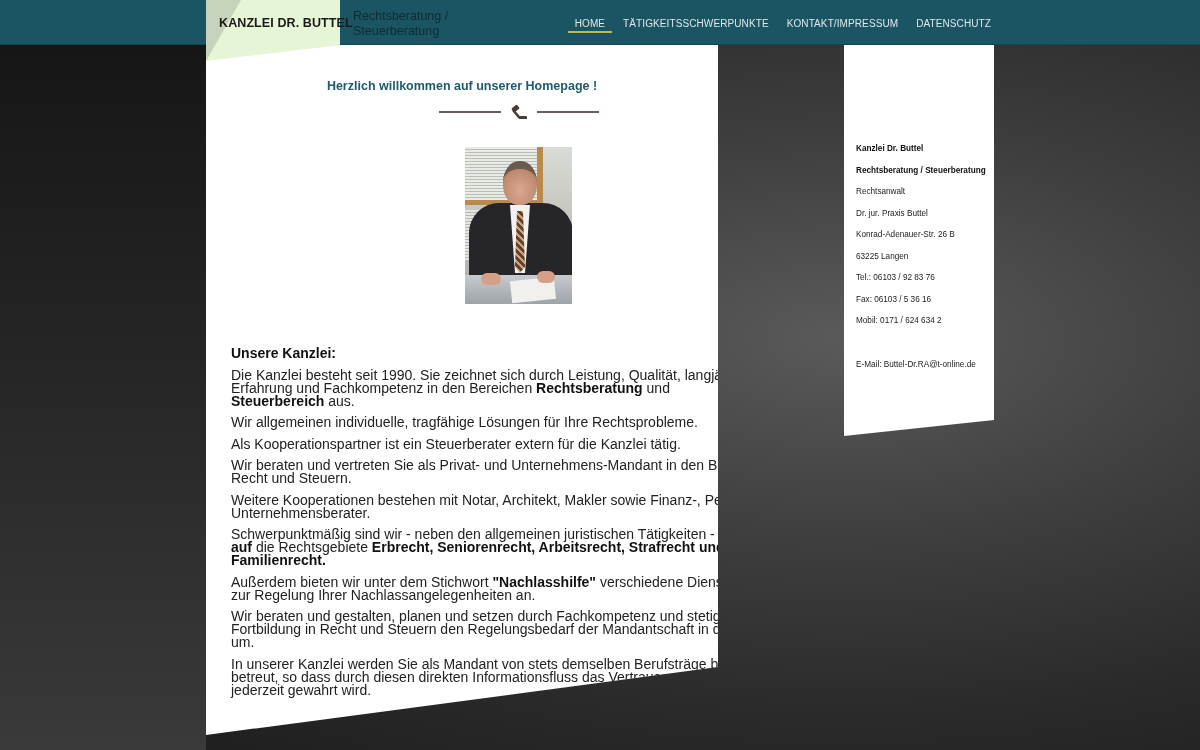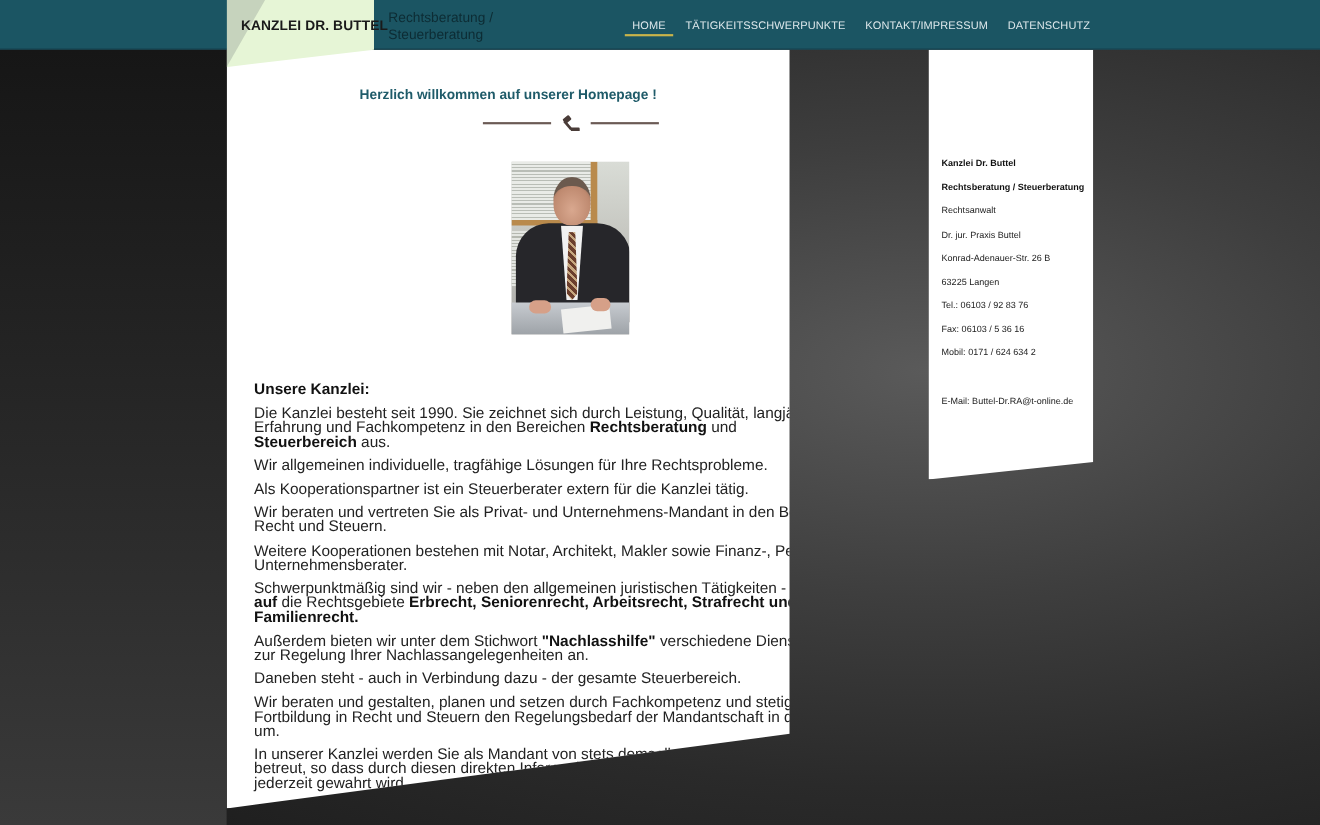--- a/index.html
+++ b/index.html
@@ -196,21 +196,20 @@
     <p>Wir allgemeinen individuelle, tragfähige Lösungen für Ihre Rechtsprobleme.</p>
     <p>Als Kooperationspartner ist ein Steuerberater extern für die Kanzlei tätig.</p>
     <p>Wir beraten und vertreten Sie als Privat- und Unternehmens-Mandant in den Bereichen Recht und Steuern.</p>
     <p>Weitere Kooperationen bestehen mit Notar, Architekt, Makler sowie Finanz-, Personal- und Unternehmensberater.</p>
     <p>
       <span>Schwerpunktmäßig sind wir - neben den allgemeinen juristischen Tätigkeiten - </span><b>spezialisiert auf</b><span> die Rechtsgebiete </span><b>Erbrecht, Seniorenrecht, Arbeitsrecht, Strafrecht und Familienrecht.</b>
     </p>
     <p>
       <span>Außerdem bieten wir unter dem Stichwort </span><b>"Nachlasshilfe"</b><span> verschiedene Dienstleistungen zur Regelung Ihrer Nachlassangelegenheiten an.</span>
     </p>
-    <p>Daneben steht - auch in Verbindung dazu - der gesamte Steuerbereich.</p>
     <p>Wir beraten und gestalten, planen und setzen durch Fachkompetenz und stetige Fortbildung in Recht und Steuern den Regelungsbedarf der Mandantschaft in die Praxis um.</p>
     <p>In unserer Kanzlei werden Sie als Mandant von stets demselben Berufsträge beraten und betreut, so dass durch diesen direkten Informationsfluss das Vertrauensverhältnis zu Ihnen jederzeit gewahrt wird.</p>
   </div>
 </main>
 
 <aside class="sidebar">
   <div class="info">
     <div class="b">Kanzlei Dr. Buttel</div>
     <div class="b">Rechtsberatung / Steuerberatung</div>
     <div>Rechtsanwalt</div>

